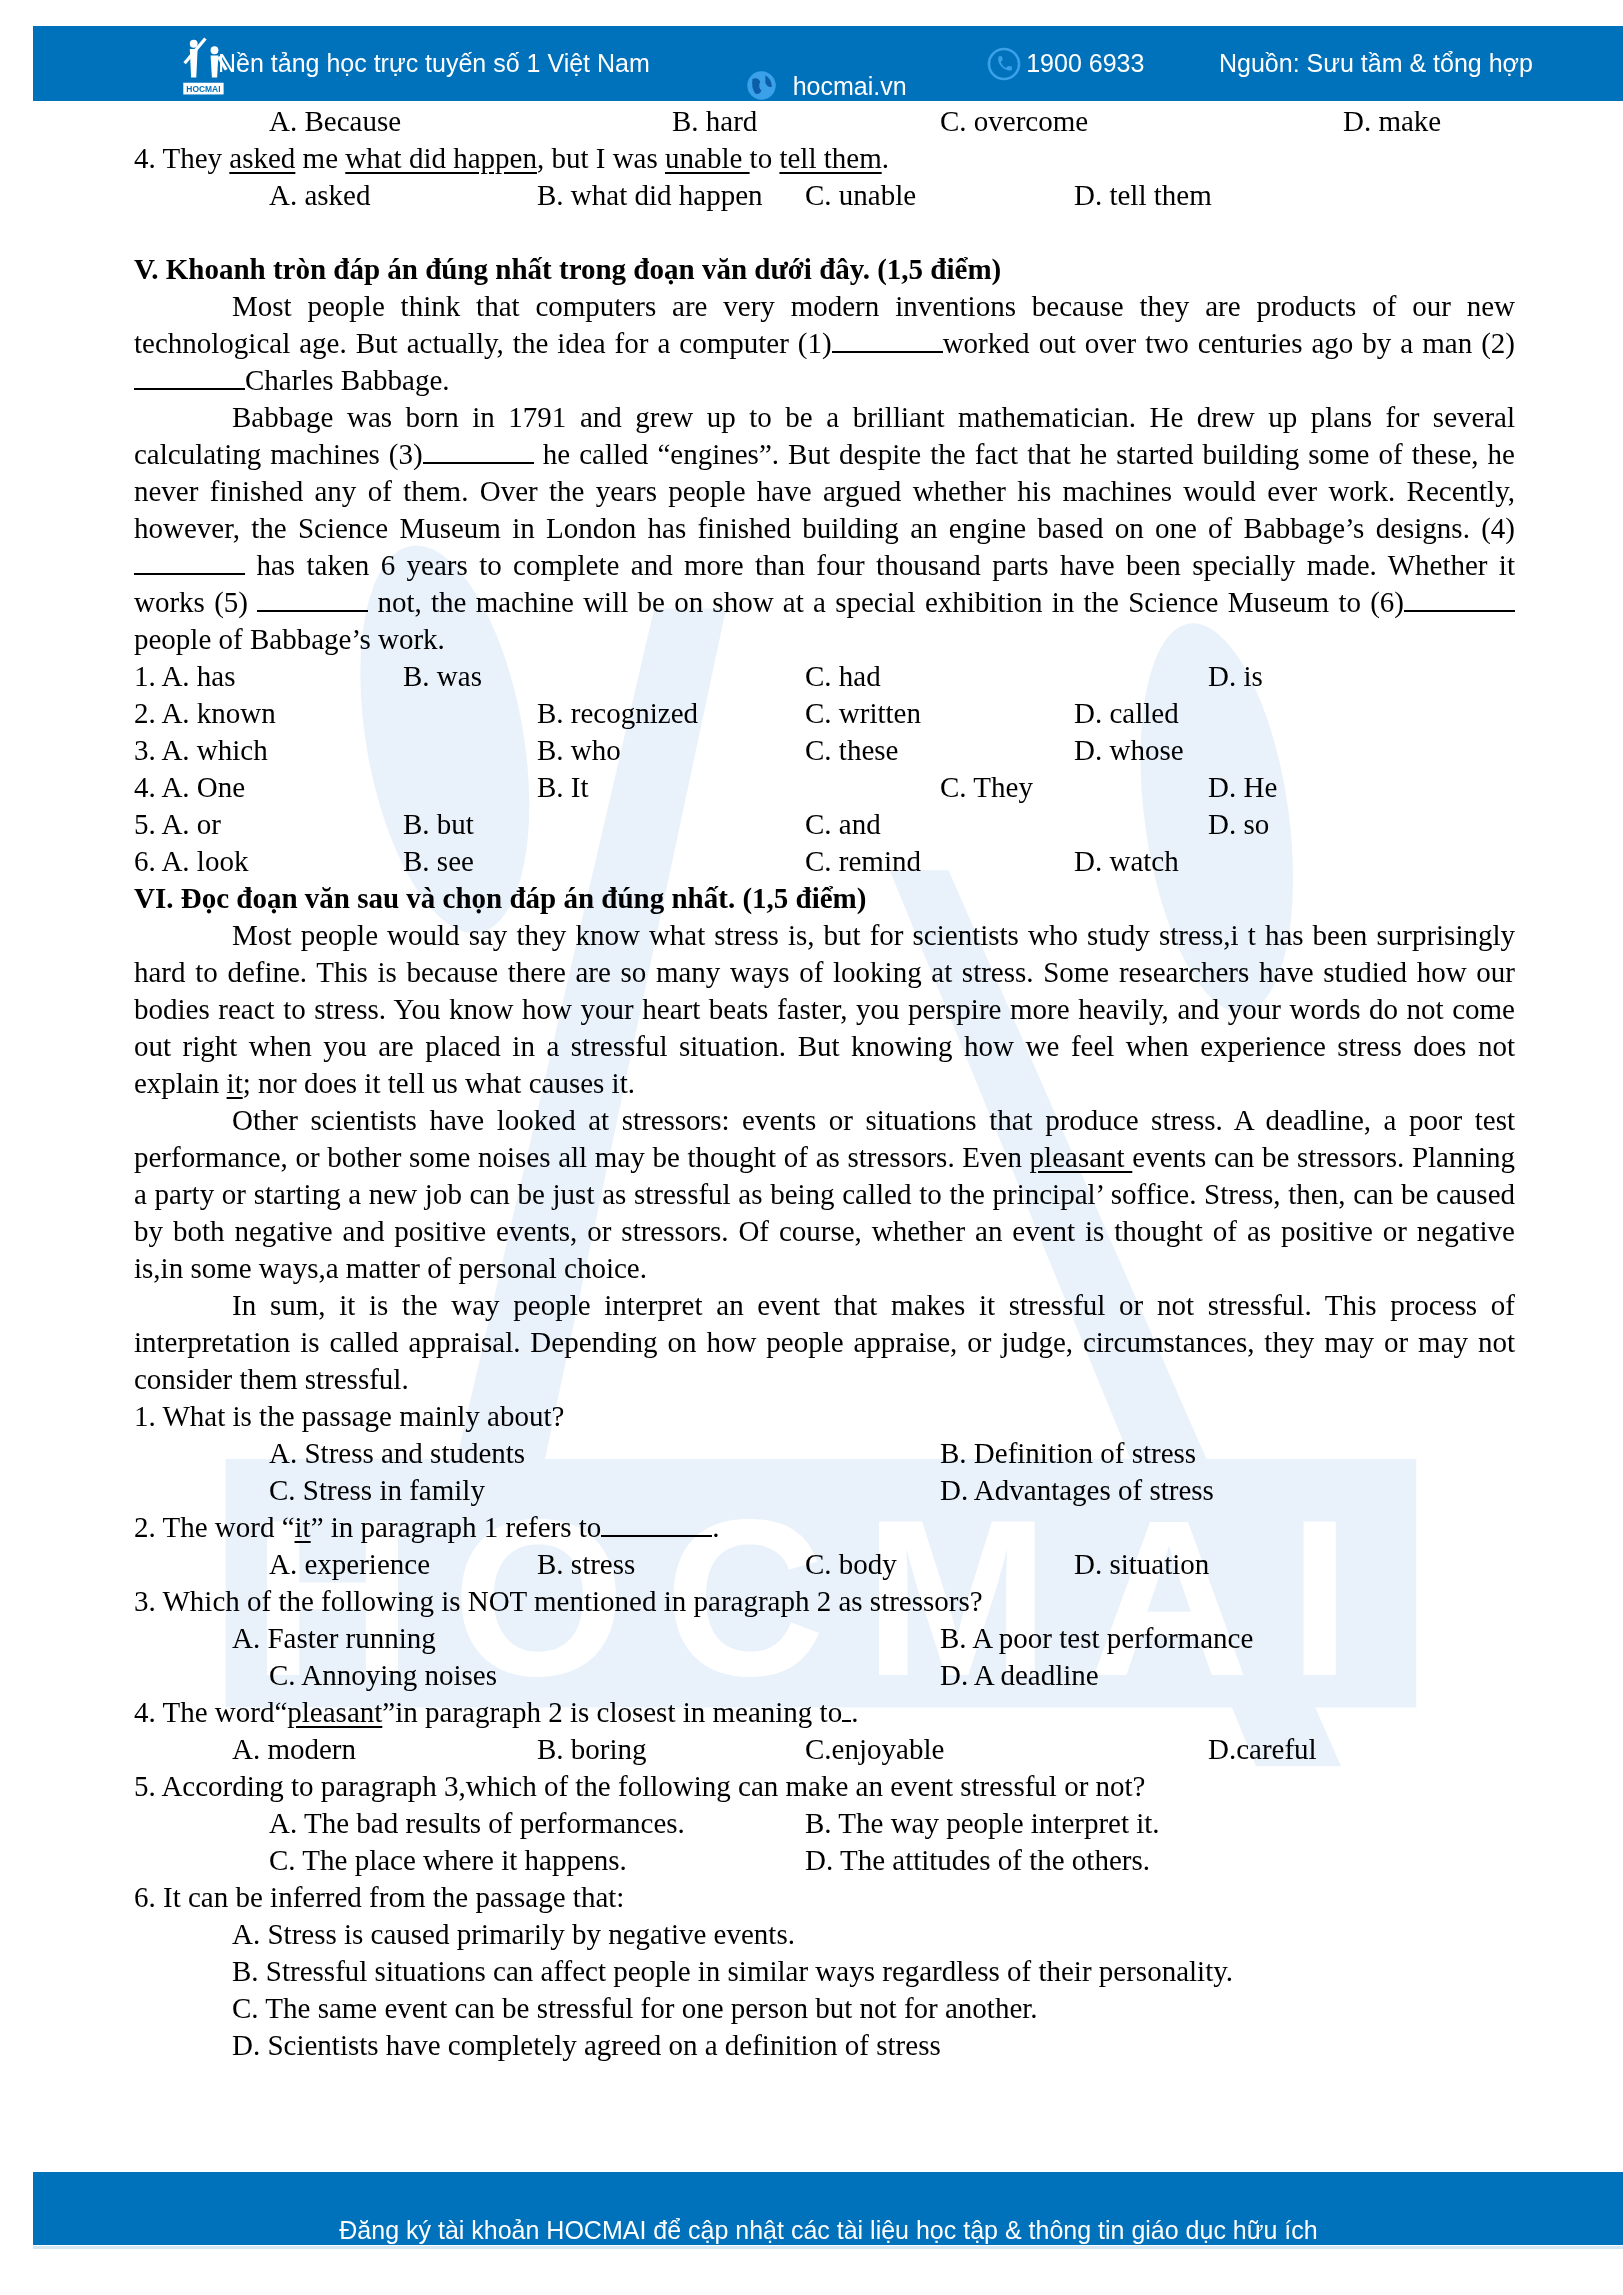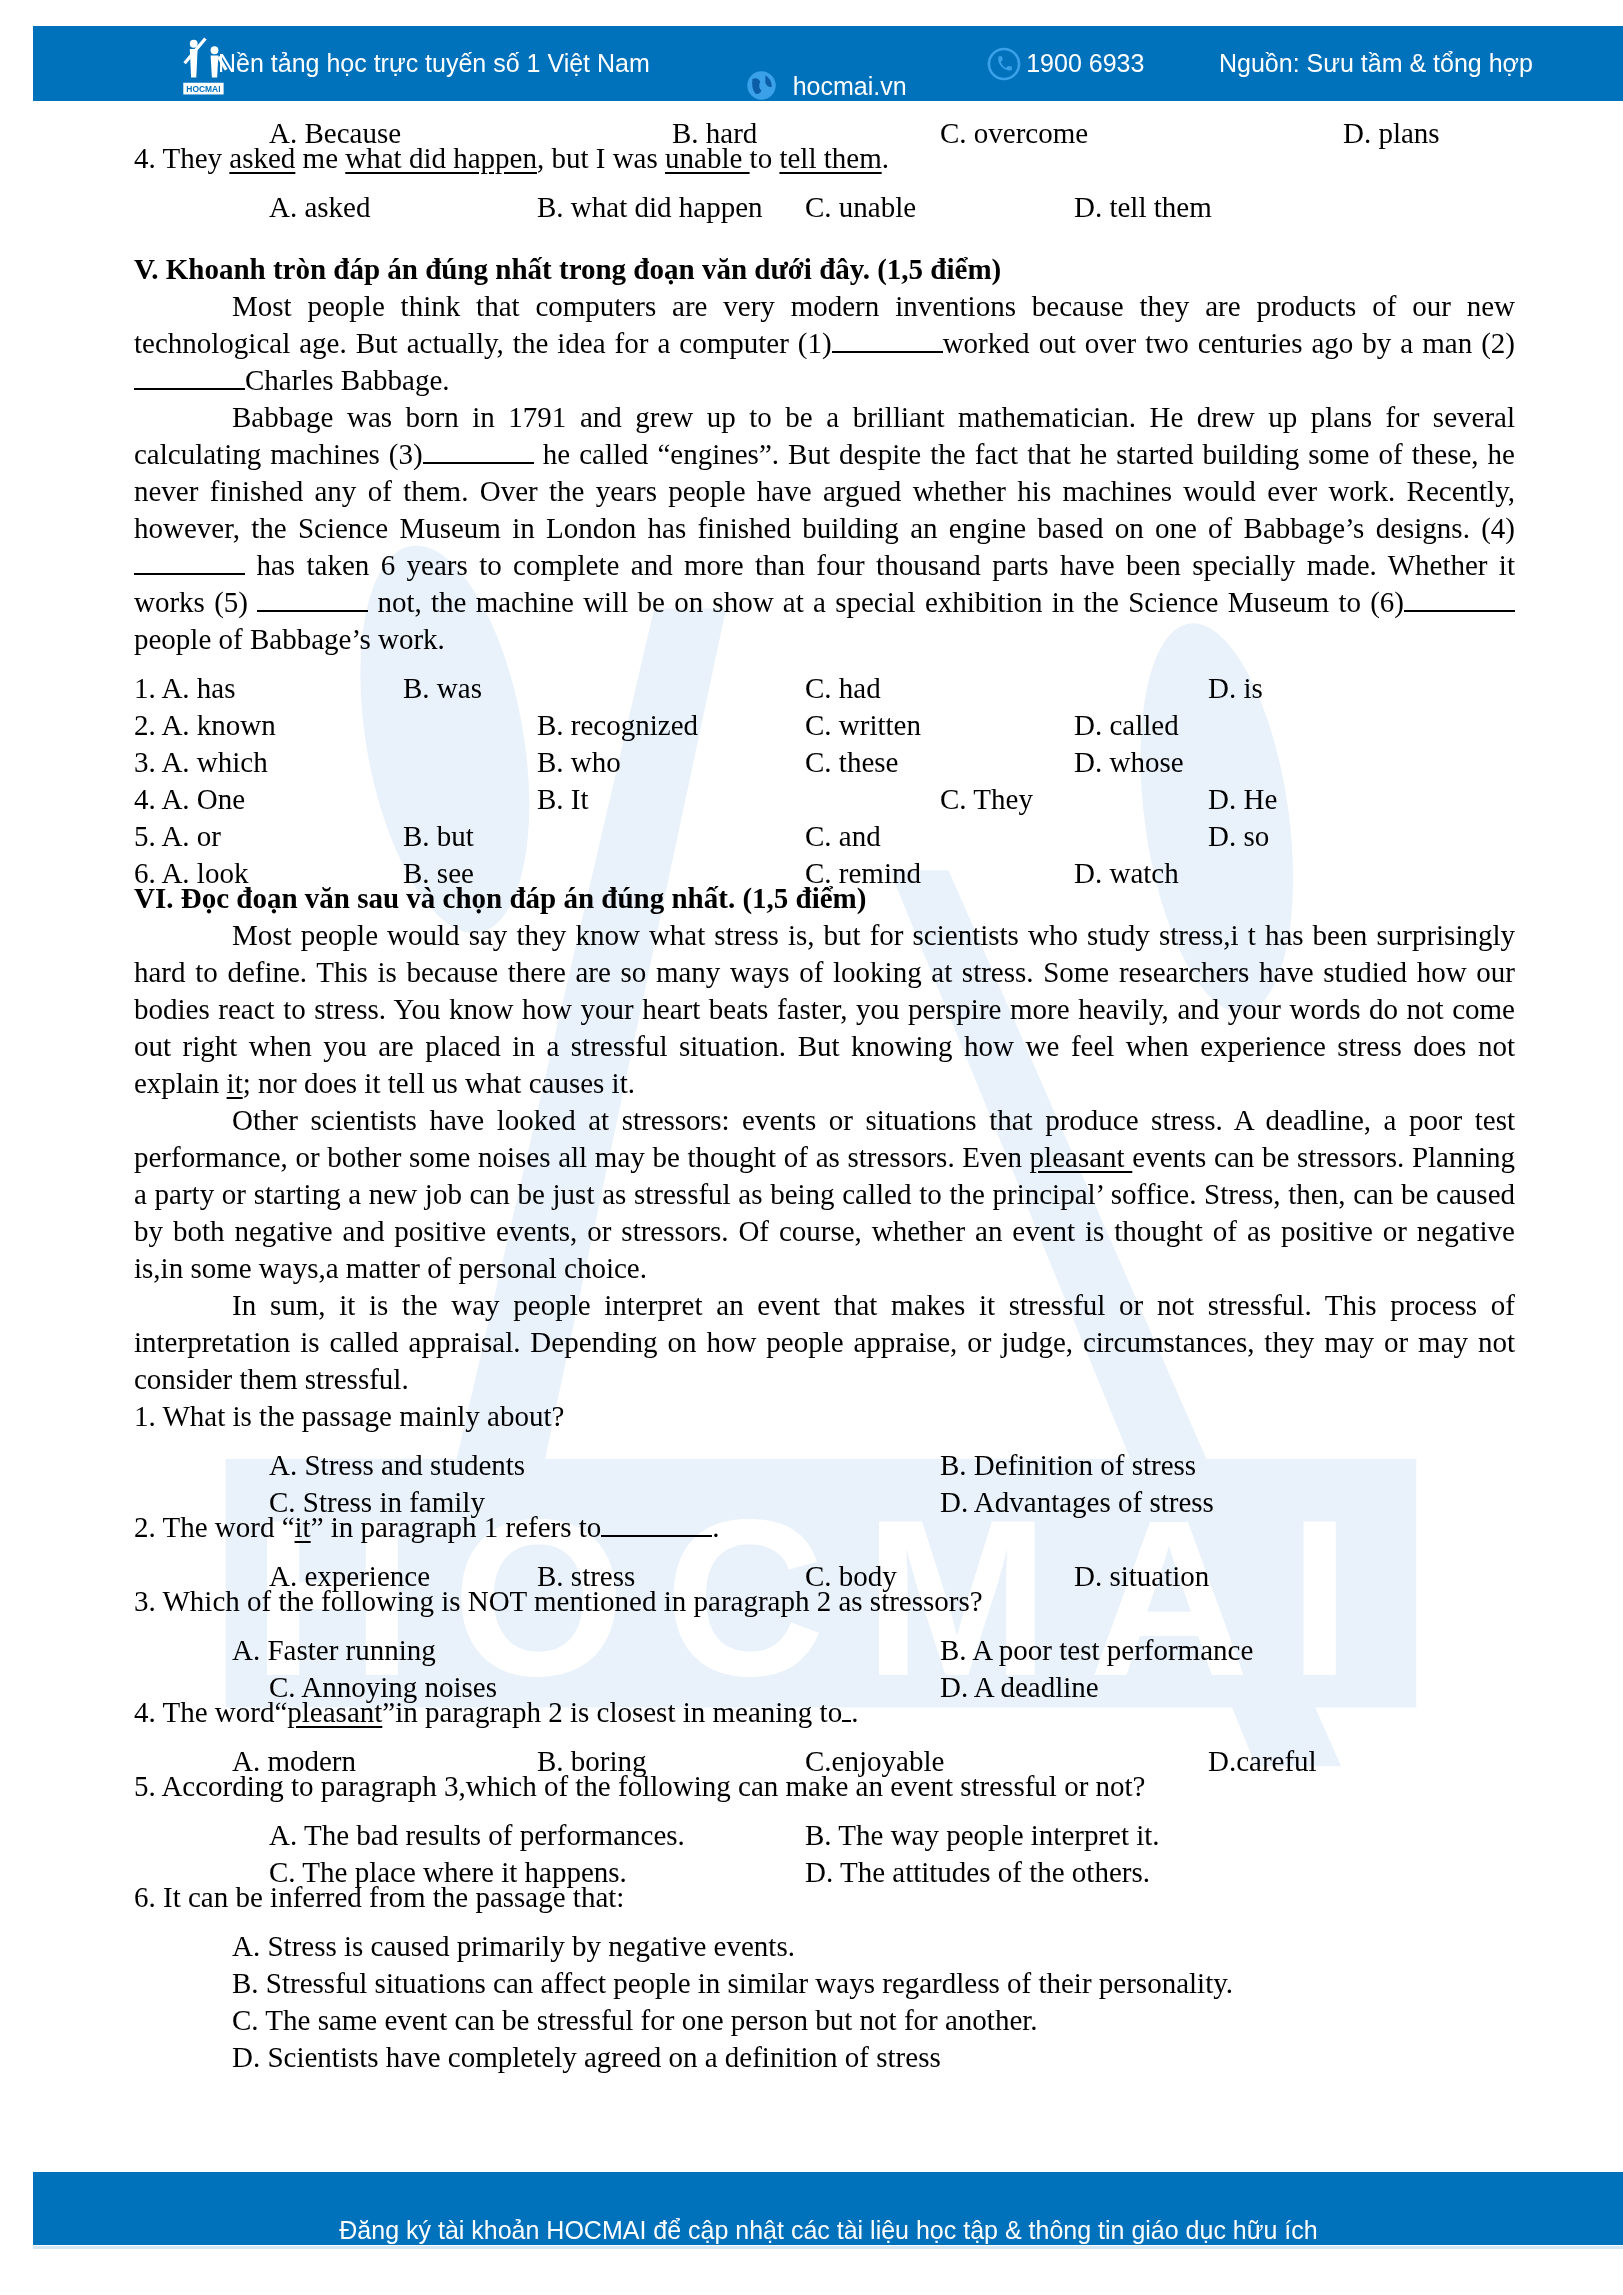--- a/index.html
+++ b/index.html
@@ -14,21 +14,21 @@
               display:flex; align-items:flex-end; justify-content:center; }
     .footer-line { position:absolute; left:33px; top:2246px; width:1591px; height:2.6px; background:#d6e6f3; }
     .watermark { position:absolute; left:0; top:0; width:1623px; height:2295px; pointer-events:none; }
     .content { position:absolute; left:134px; top:103px; width:1381px; font-size:29px; line-height:37px; }
     .line { height:37px; white-space:nowrap; position:relative; }
     .para { text-align:justify; }
     .para .p { text-indent:98px; text-align:justify; }
     .b { font-weight:bold; }
     .u { text-decoration:underline; text-decoration-thickness:2px; text-underline-offset:3.9px; }
     .blank { display:inline-block; border-bottom:2px solid #000; height:23.6px; vertical-align:baseline; }
-    .opt { position:absolute; top:12px; }
+    .opt { position:absolute; top:0; }
   </style>
 </head>
 <body>
 
 <svg class="watermark" viewBox="0 0 2481 3508">
   <g fill="#e9f2fb">
     <ellipse cx="680" cy="1130" rx="120" ry="300" transform="rotate(-10 680 1130)"></ellipse>
     <polygon points="1000,930 1110,930 780,2480 640,2480"></polygon>
     <polygon points="1360,1330 1450,1330 2050,2700 1920,2700"></polygon>
     <ellipse cx="1860" cy="1250" rx="110" ry="300" transform="rotate(-8 1860 1250)"></ellipse>
@@ -66,21 +66,21 @@
   </div>
   <div class="item" style="left:1186px;">Nguồn: Sưu tầm &amp; tổng hợp</div>
 </div>
 
 <div class="content">
 
   <div class="line">
     <span class="opt" style="left:135px">A. Because</span>
     <span class="opt" style="left:538px">B. hard</span>
     <span class="opt" style="left:806px">C. overcome</span>
-    <span class="opt" style="left:1209px">D. plans</span>
+    <span class="opt" style="left:1209px">D. make</span>
   </div>
 
   <div class="line">
     <span>4. They </span><span class="u">asked</span><span> me </span><span class="u">what did happen</span><span>, but I was </span><span class="u">unable </span><span>to </span><span class="u">tell them</span><span>.</span>
   </div>
   <div class="line">
     <span class="opt" style="left:135px">A. asked</span>
     <span class="opt" style="left:403px">B. what did happen</span>
     <span class="opt" style="left:671px">C. unable</span>
     <span class="opt" style="left:940px">D. tell them</span>

